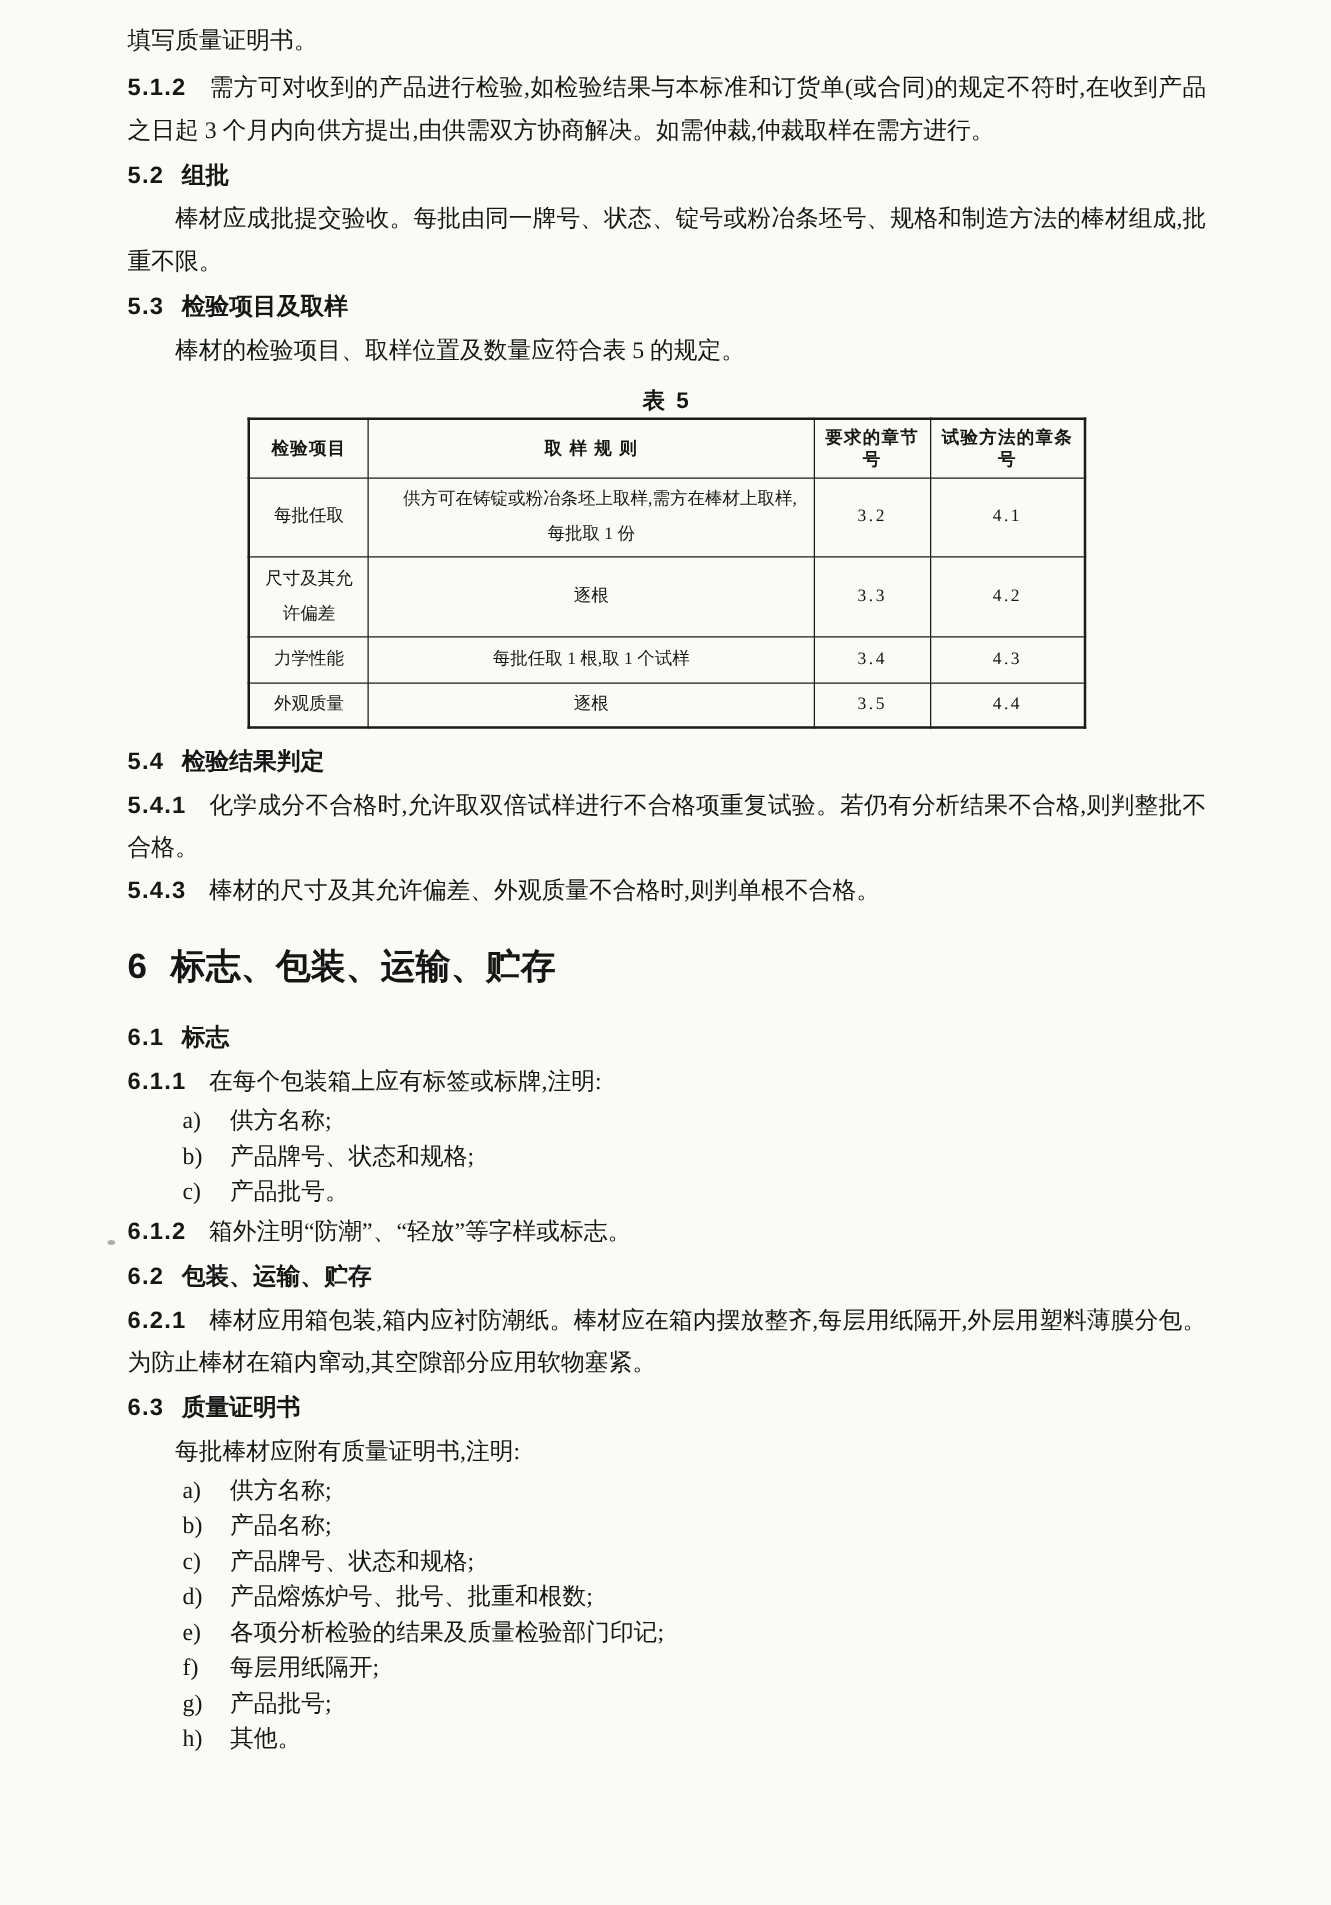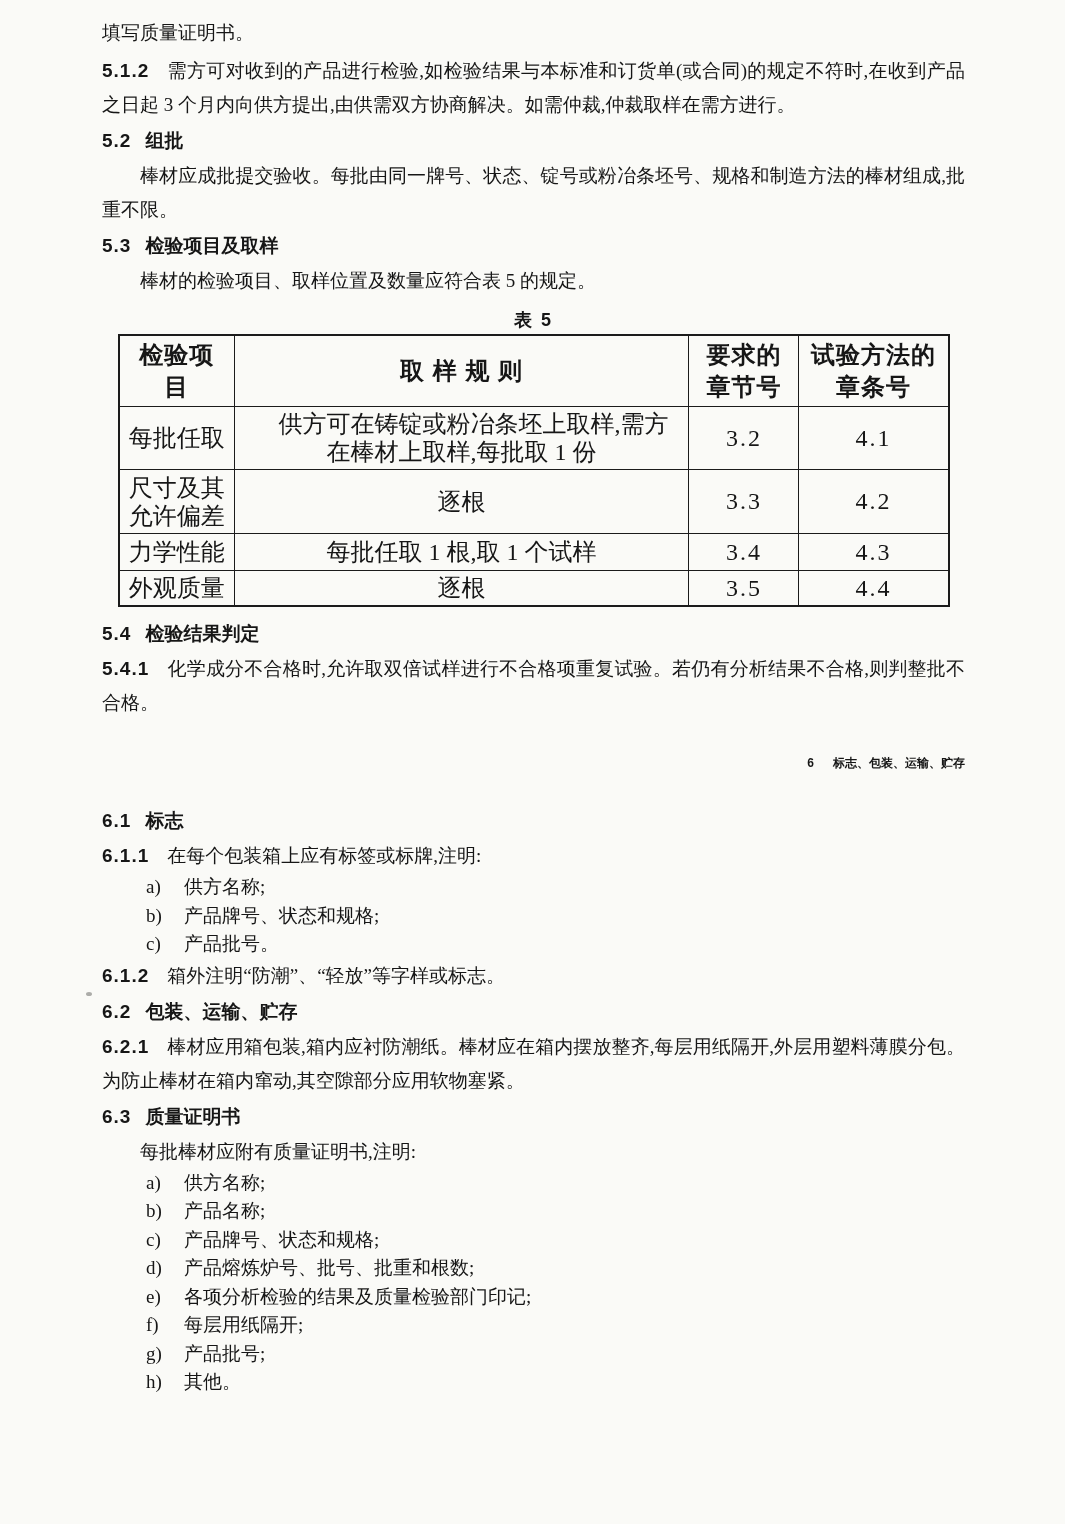--- a/index.html
+++ b/index.html
@@ -21,32 +21,32 @@
   .clause .num, .h2 .num, .h1sec .num {
     font-family: "Liberation Sans", "DejaVu Sans", sans-serif;
     font-weight: 700;
     margin-right: 18px;
     letter-spacing: 1px;
     white-space: nowrap;
   }
   .h2 { margin: 2px 0; line-height: 33px; font-weight: 700;
         font-family: "Liberation Sans", "DejaVu Sans", sans-serif; }
   .h2 .num { margin-right: 14px; }
-  .h1sec { margin: 26px 0 24px 0; line-height: 34px; font-weight: 700; font-size: 12px;
-           font-family: "Liberation Sans", "DejaVu Sans", sans-serif; text-align: right; }
+  .h1sec { margin: 26px 0 24px 0; line-height: 34px; font-weight: 700; font-size: 28px;
+           font-family: "Liberation Sans", "DejaVu Sans", sans-serif; }
   .p-ind { margin: 0; line-height: 34px; text-indent: 2em; text-align: justify; word-break: break-all; }
   .list { margin: 0; }
   .li { display: flex; line-height: 28.5px; padding-left: 44px; }
   .li-label { flex: 0 0 38px; }
   .li-text { flex: 1; }
   .tbl-caption { text-align: center; font-weight: 700; font-size: 18px; margin: 10px 0 2px 0;
                  font-family: "Liberation Sans", "DejaVu Sans", sans-serif; letter-spacing: 2px; }
   table.t5 {
-    width: 832px; margin: 0 auto 10px auto;
-    border-collapse: collapse; font-size: 24px;
+    width: 671px; margin: 0 auto 10px auto;
+    border-collapse: collapse; font-size: 14px;
     border: 2.5px solid #1b1b1b;
   }
   table.t5 th, table.t5 td { border: 1.5px solid #1b1b1b; padding: 3px 8px; }
   table.t5 th { font-weight: 700; height: 40px; text-align: center;
                 font-family: "Liberation Sans", "DejaVu Sans", sans-serif; letter-spacing: 1px; }
   td.c-item { text-align: center; padding: 4px 14px; line-height: 28px; }
   td.c-rule { text-align: center; padding: 4px 12px 4px 14px; line-height: 28px;
               text-indent: 1em; word-break: break-all; }
   td.c-rule.noind { text-indent: 0; }
   td.c-num { text-align: center; letter-spacing: 2px; }
@@ -127,20 +127,23 @@
 
   <p class="h2">
     <span class="num">5.4</span><span>检验结果判定</span>
   </p>
 
   <p class="clause">
     <span class="num">5.4.1</span><span>化学成分不合格时,允许取双倍试样进行不合格项重复试验。若仍有分析结果不合格,则判整批不合格。</span>
   </p>
 
 
+  <p class="clause">
+    <span class="num">5.4.3</span><span>棒材的尺寸及其允许偏差、外观质量不合格时,则判单根不合格。</span>
+  </p>
 
   <p class="h1sec">
     <span class="num">6</span><span>标志、包装、运输、贮存</span>
   </p>
 
   <p class="h2">
     <span class="num">6.1</span><span>标志</span>
   </p>
 
   <p class="clause">

